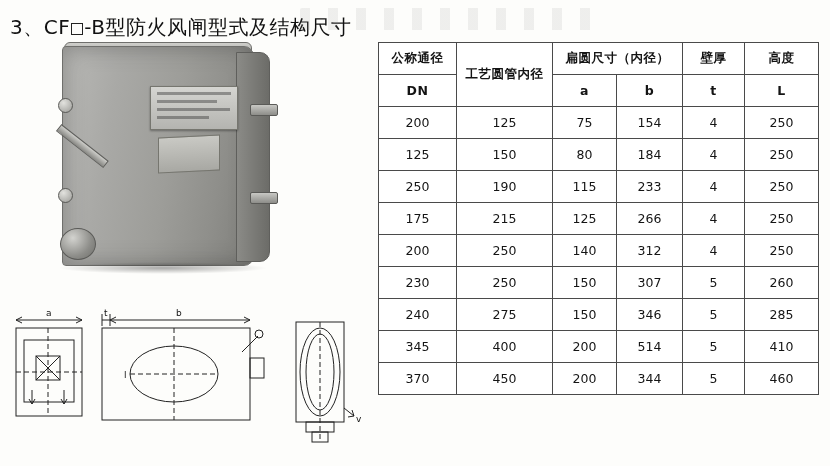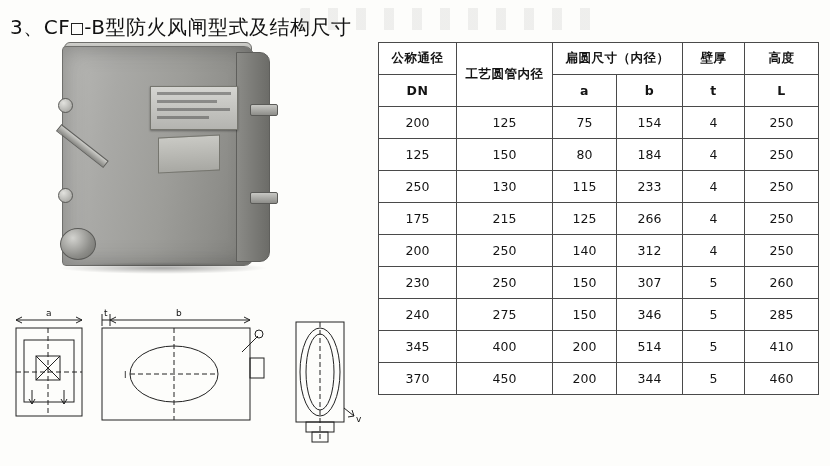--- a/index.html
+++ b/index.html
@@ -257,21 +257,21 @@
         <tr>
           <td>125</td>
           <td>150</td>
           <td>80</td>
           <td>184</td>
           <td>4</td>
           <td>250</td>
         </tr>
         <tr>
           <td>250</td>
-          <td>130</td>
+          <td>190</td>
           <td>115</td>
           <td>233</td>
           <td>4</td>
           <td>250</td>
         </tr>
         <tr>
           <td>175</td>
           <td>215</td>
           <td>125</td>
           <td>266</td>

